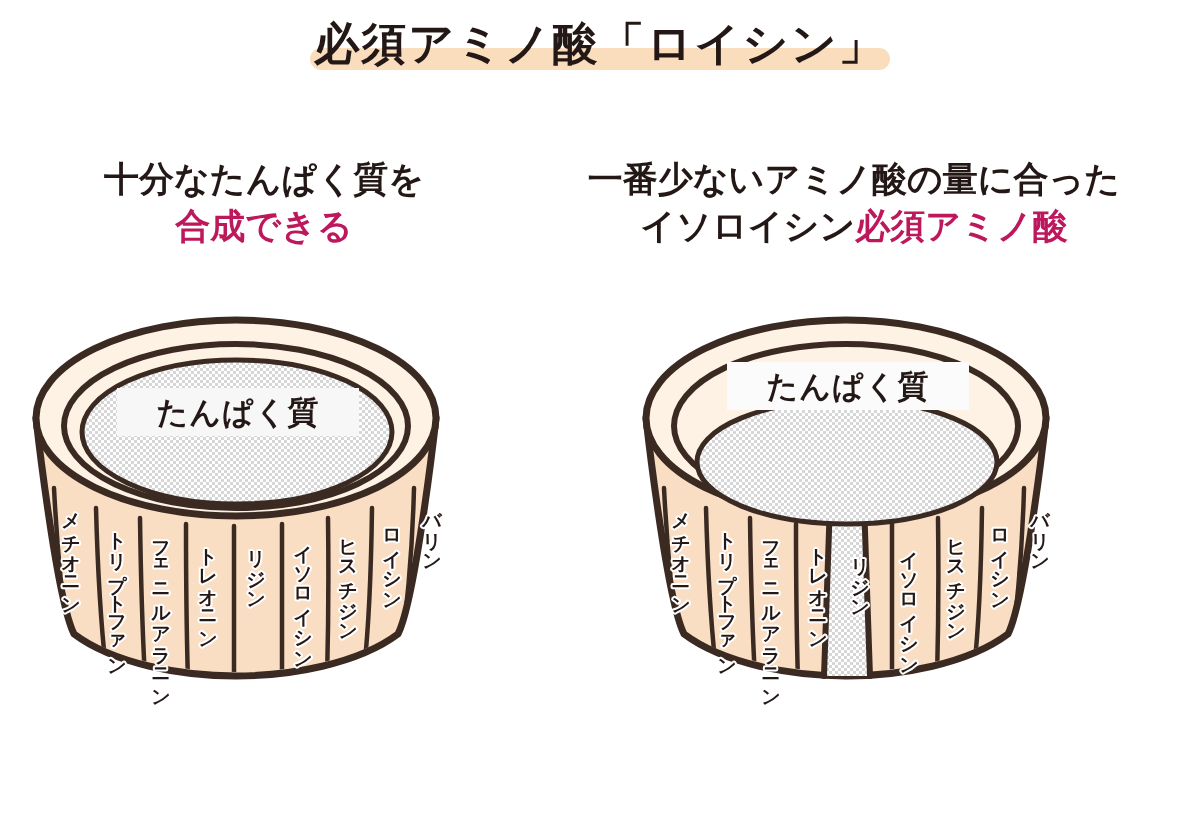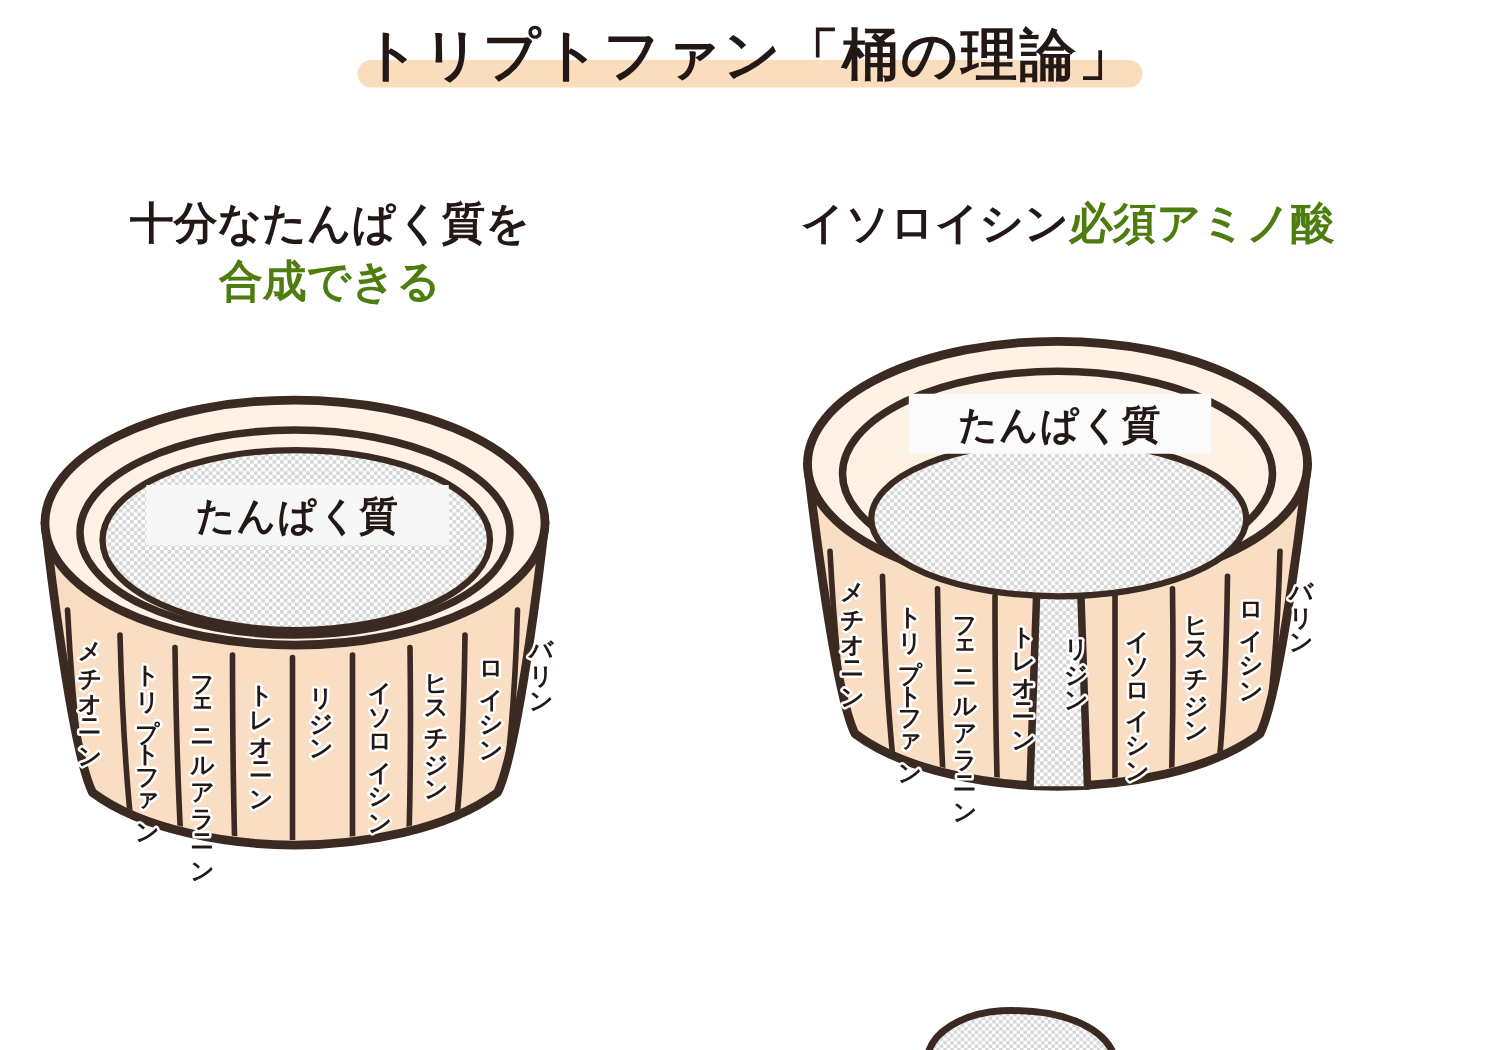--- a/index.html
+++ b/index.html
@@ -71,21 +71,21 @@
     text-align: center;
     font-size: 35px;
     font-weight: bold;
     line-height: 1.34;
     letter-spacing: 0px;
     color: #231815;
     white-space: nowrap;
   }
   .col-left .caption  { font-size: 35px; }
   .col-right .caption { font-size: 35px; }
-  .hl-orange { color: #4d7c0f; }
+  .hl-orange { color: #be185d; }
 
   .figure {
     position: relative;
     width: 100%;
   }
   .col-left .figure  { margin-top: 16px; height: 420px; }
   .col-right .figure { margin-top: 16px; height: 530px; }
 
   svg { display: block; overflow: visible; }
 
@@ -108,21 +108,21 @@
     fill: #231815;
     letter-spacing: 1px;
   }
 </style>
 </head>
 <body>
 
 <div class="title-wrap">
   <div class="title-inner">
     <span class="title-highlight"></span>
-    <span class="title-text">トリプトファン「桶の理論」</span>
+    <span class="title-text">必須アミノ酸「ロイシン」</span>
   </div>
 </div>
 
 <div class="columns">
 
   <div class="col col-left">
 
     <div class="caption">
       <div><span>十分なたんぱく質を</span></div>
       <div><span class="hl-orange">合成できる</span></div>
@@ -187,20 +187,21 @@
           <text class="stave-label" x="379" y="250">ロイシン</text>
           <text class="stave-label" x="419" y="232">バリン</text>
         </g>
       </svg>
     </div>
   </div>
 
   <div class="col col-right">
 
     <div class="caption">
+      <div><span>一番少ないアミノ酸の量に合った</span></div>
       <div>
         <span>イソロイシン</span><span class="hl-orange">必須アミノ酸</span>
       </div>
     </div>
 
     <div class="figure">
       <svg width="680" height="530" viewBox="0 0 680 530">
         <defs>
           <pattern id="proteinTexR" width="6" height="6" patternUnits="userSpaceOnUse">
             <rect width="6" height="6" fill="#ffffff"></rect>

